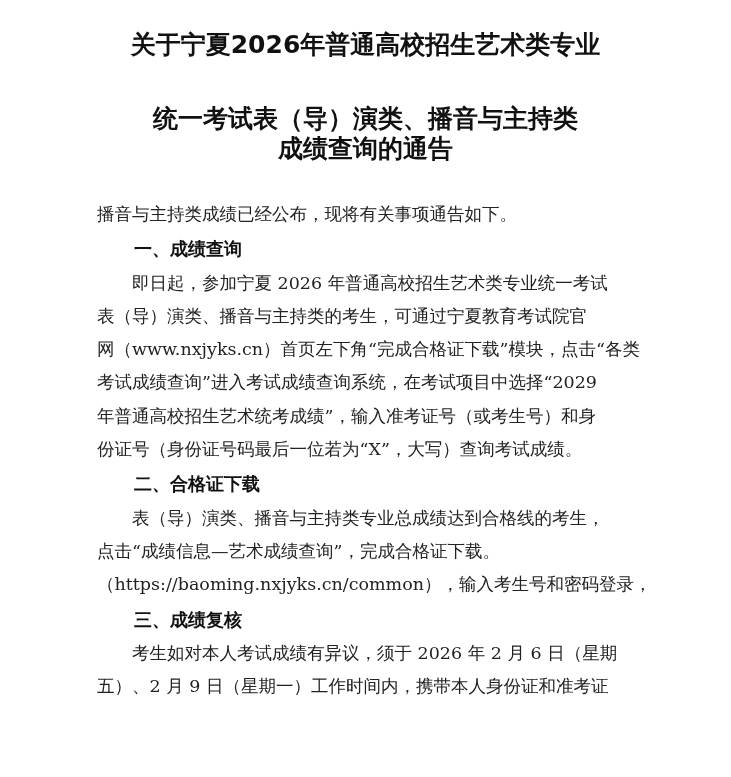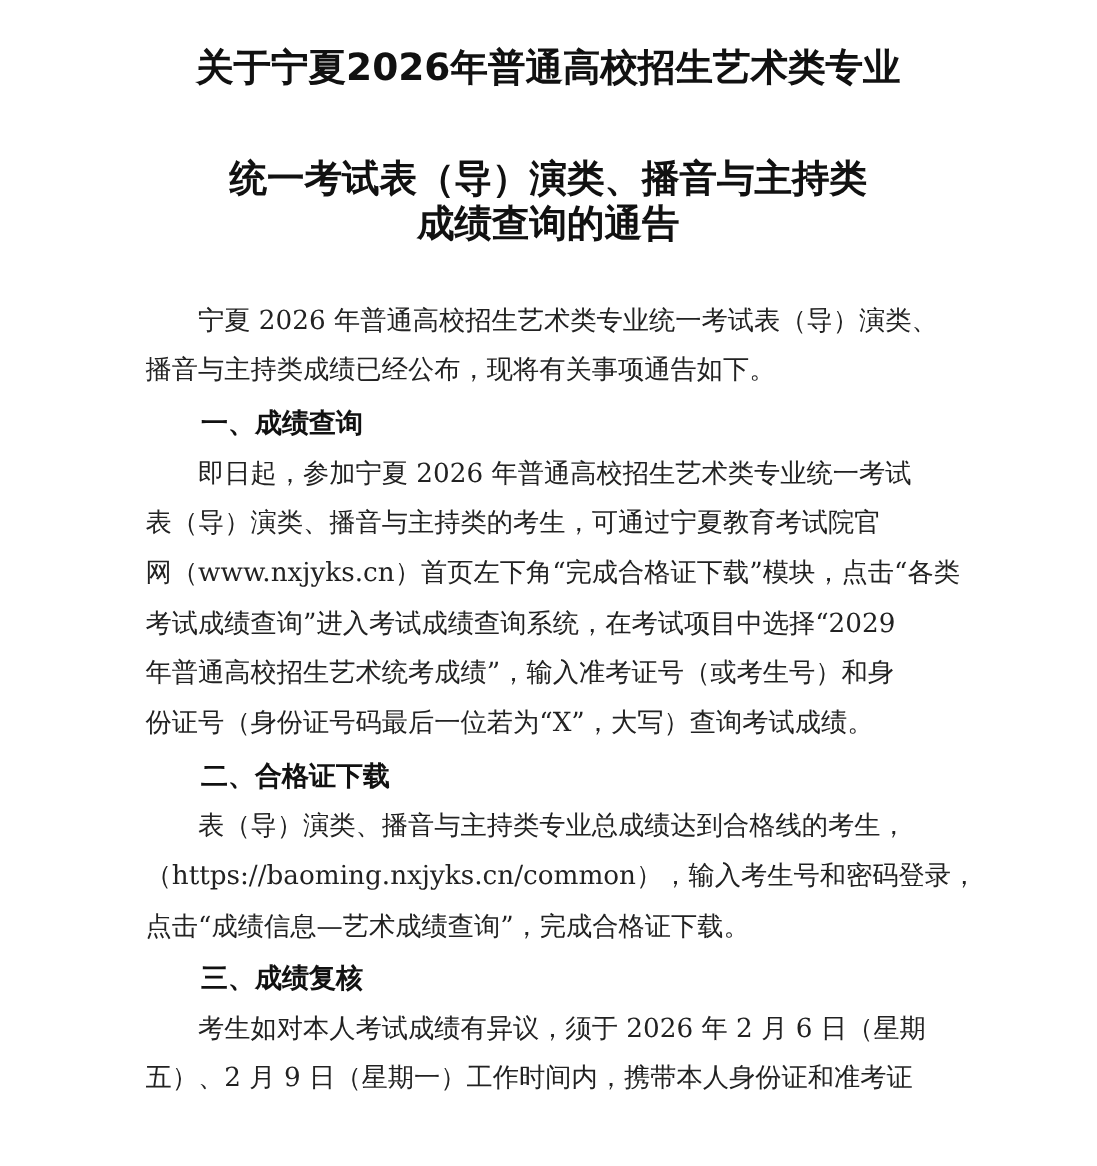--- a/index.html
+++ b/index.html
@@ -78,39 +78,38 @@
 
 <div class="page">
 
   <div class="title t1">关于宁夏2026年普通高校招生艺术类专业</div>
   <div class="title t2">统一考试表（导）演类、播音与主持类</div>
   <div class="title t3">成绩查询的通告</div>
 
   <div class="body">
 
     <div class="para-block">
-      <span class="line indent">宁夏 2026 年普通高校招生艺术类专业统一考试表（导）演类、</span>
       <span class="line">播音与主持类成绩已经公布，现将有关事项通告如下。</span>
     </div>
 
     <div class="heading">一、成绩查询</div>
     <div class="para-block">
       <span class="line indent">即日起，参加宁夏 2026 年普通高校招生艺术类专业统一考试</span>
       <span class="line">表（导）演类、播音与主持类的考生，可通过宁夏教育考试院官</span>
       <span class="line">网（www.nxjyks.cn）首页左下角“完成合格证下载”模块，点击“各类</span>
       <span class="line">考试成绩查询”进入考试成绩查询系统，在考试项目中选择“2029</span>
       <span class="line">年普通高校招生艺术统考成绩”，输入准考证号（或考生号）和身</span>
       <span class="line">份证号（身份证号码最后一位若为“X”，大写）查询考试成绩。</span>
     </div>
 
     <div class="heading">二、合格证下载</div>
     <div class="para-block">
       <span class="line indent">表（导）演类、播音与主持类专业总成绩达到合格线的考生，</span>
+      <span class="line">点击“成绩信息—艺术成绩查询”，完成合格证下载。</span>
       <span class="line">（https://baoming.nxjyks.cn/common），输入考生号和密码登录，</span>
-      <span class="line">点击“成绩信息—艺术成绩查询”，完成合格证下载。</span>
     </div>
 
     <div class="heading">三、成绩复核</div>
     <div class="para-block">
       <span class="line indent">考生如对本人考试成绩有异议，须于 2026 年 2 月 6 日（星期</span>
       <span class="line">五）、2 月 9 日（星期一）工作时间内，携带本人身份证和准考证</span>
     </div>
 
   </div>
 

